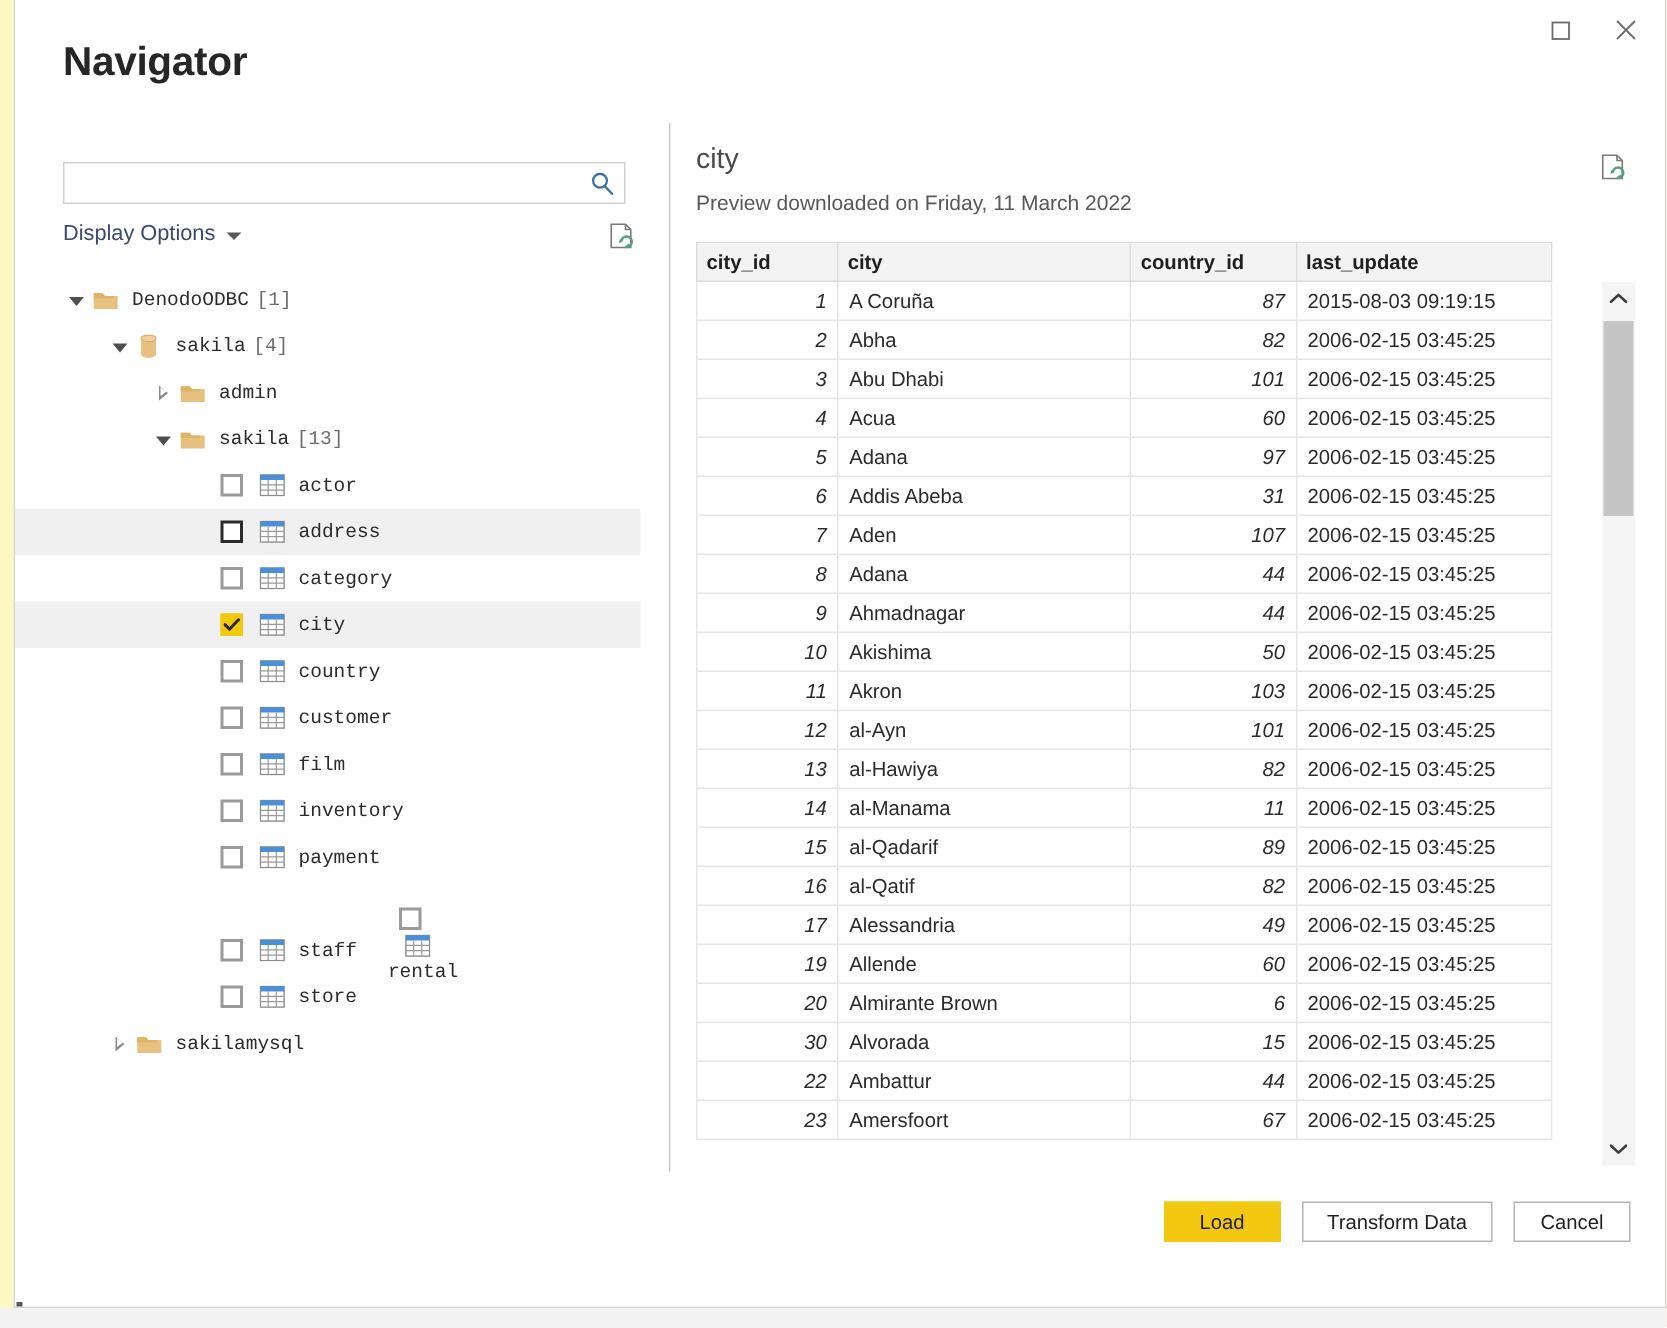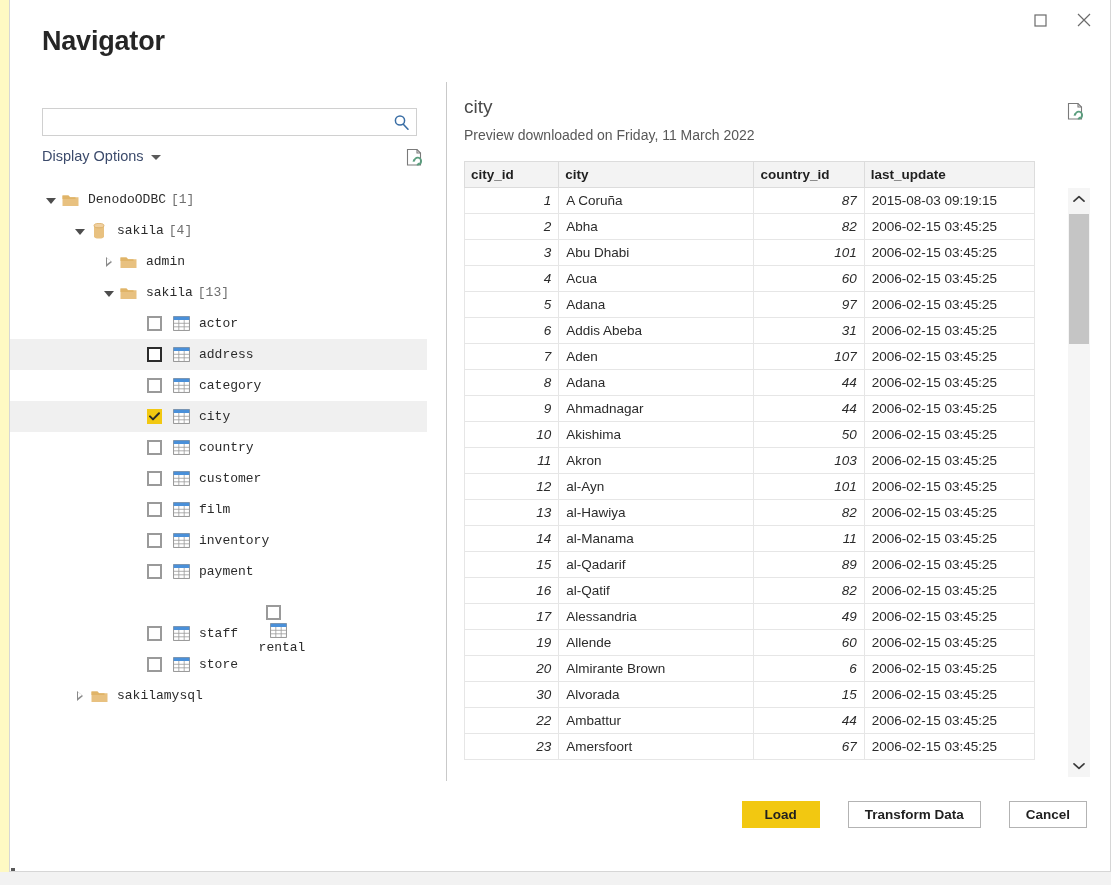--- a/index.html
+++ b/index.html
@@ -221,21 +221,21 @@
     background: #c5c5c5;
   }
 
   
   .footer {
     position: absolute; left: 0; right: 0; bottom: 0; height: 90px;
     background: #fff;
   }
   .btnrow {
     position: absolute; right: 23px; top: 20px;
-    display: flex; gap: 28px; align-items: center; font-weight: bold;
+    display: flex; gap: 14px; align-items: center;
   }
   .btn {
     height: 27px; min-width: 78px;
     display: flex; align-items: center; justify-content: center;
     font-size: 13.5px; color: #1f1f1f;
     border: 1px solid #b3b3b3; background: #fff;
     padding: 0 16px; cursor: default;
     font-family: "Liberation Sans", sans-serif;
   }
   .btn.primary { background: #f2c811; border-color: #f2c811; }

